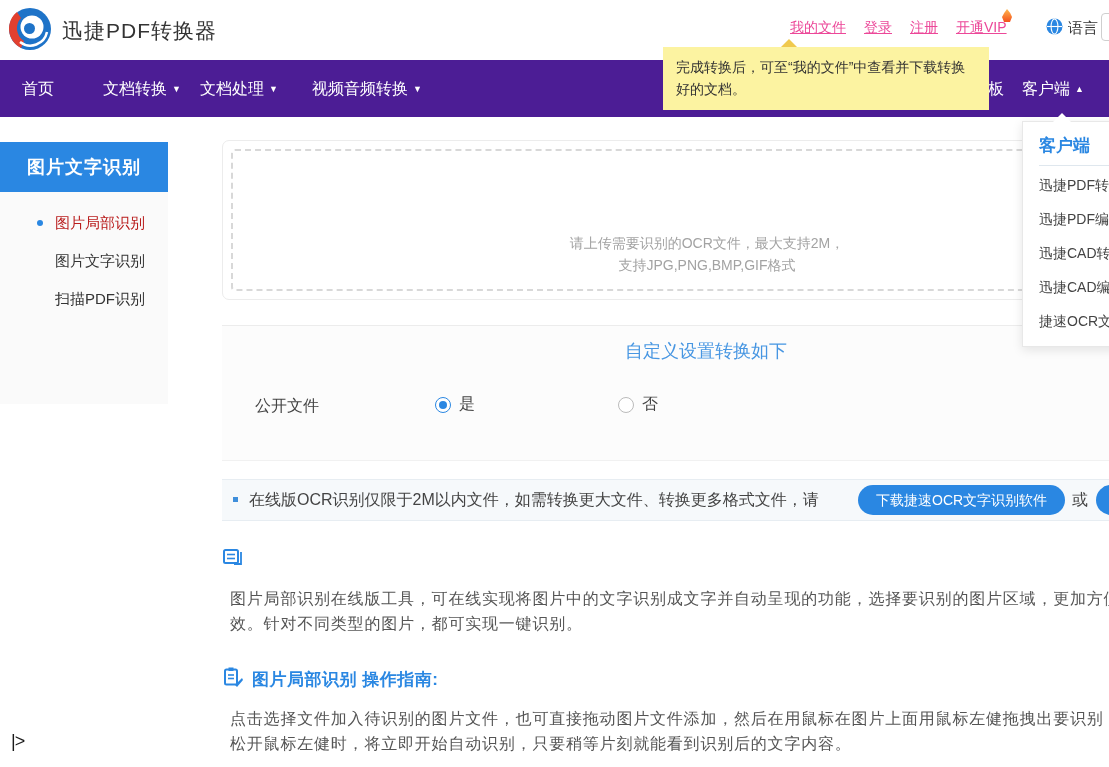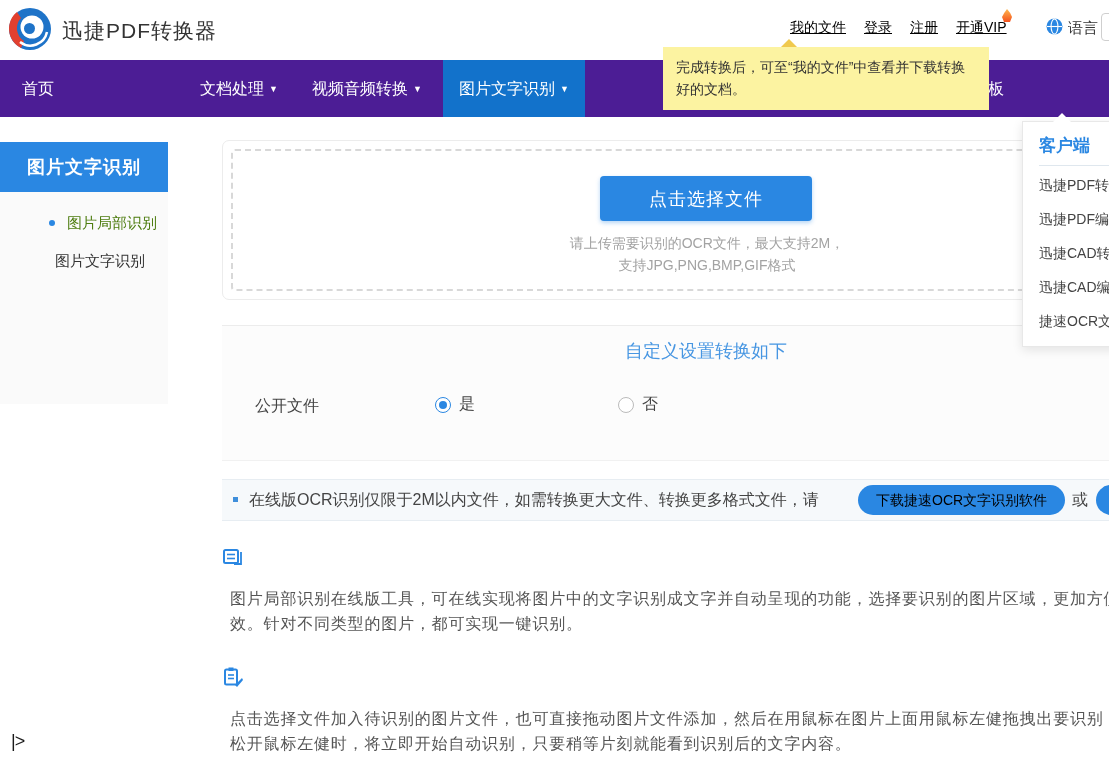--- a/index.html
+++ b/index.html
@@ -4,21 +4,21 @@
 <style>
   html,body{margin:0;padding:0;}
   body{
     position:relative;width:1109px;height:767px;overflow:hidden;background:#fff;
     font-family:"Liberation Sans","DejaVu Sans",sans-serif;color:#333;
   }
   
   .header{position:absolute;left:0;top:0;width:1109px;height:60px;background:#fff;z-index:30;}
   .brand{position:absolute;left:8px;top:7px;display:flex;align-items:center;cursor:pointer;}
   .brand-title{margin-left:10px;font-size:21px;color:#333;letter-spacing:1px;}
-  .hlink{position:absolute;top:19px;font-size:14px;color:#000000;text-decoration:underline;cursor:pointer;}
+  .hlink{position:absolute;top:19px;font-size:14px;color:#ec4899;text-decoration:underline;cursor:pointer;}
   .flame{position:absolute;left:1002px;top:9px;width:10px;height:13px;
     background:linear-gradient(#ffb74d,#f4511e);
     clip-path:polygon(50% 0,82% 30%,100% 62%,80% 100%,20% 100%,0 62%,22% 30%);}
   .globe{position:absolute;left:1046px;top:18px;}
   .lang-label{position:absolute;left:1068px;top:19px;font-size:15px;color:#333;}
   .lang-btn{position:absolute;left:1101px;top:13px;width:40px;height:26px;border:1px solid #cfcfcf;border-radius:4px;background:#fff;}
   
   .navbar{position:absolute;left:0;top:60px;width:1109px;height:57px;background:#4c1d95;z-index:31;}
   .nav-item{position:absolute;top:0;height:57px;line-height:57px;color:#fff;font-size:16px;cursor:pointer;white-space:nowrap;}
   .nav-item .caret{font-size:9px;margin-left:5px;vertical-align:2px;}
@@ -34,21 +34,21 @@
   .dropdown:before{content:"";position:absolute;left:30px;top:-9px;border-left:9px solid transparent;
     border-right:9px solid transparent;border-bottom:9px solid #fff;}
   .dropdown-title{padding:12px 0 8px 16px;font-size:17px;font-weight:bold;color:#2a87e2;}
   .dropdown-divider{height:1px;background:#dfe7ee;margin-left:16px;}
   .dropdown-item{padding-left:16px;line-height:30px;font-size:14px;color:#444;margin-top:4px;white-space:nowrap;cursor:pointer;}
   
   .side-title{position:absolute;left:0;top:142px;width:168px;height:50px;background:#2a87e2;color:#fff;
     font-size:18px;font-weight:bold;text-align:center;line-height:50px;letter-spacing:1px;}
   .side-list{position:absolute;left:0;top:192px;width:168px;height:212px;background:#fafafa;padding-top:12px;box-sizing:border-box;}
   .side-item{position:relative;height:38px;line-height:38px;font-size:15px;color:#333;padding-left:55px;cursor:pointer;white-space:nowrap;}
-  .side-item.active{color:#4d7c0f;margin-left:12px;}
+  .side-item.active{color:#b91c1c;}
   .side-item .dot{display:none;}
   .side-item.active .dot{display:block;position:absolute;left:37px;top:16px;width:6px;height:6px;border-radius:50%;background:#2a87e2;}
   
   .upload-panel{position:absolute;left:222px;top:140px;width:968px;height:158px;border:1px solid #ececec;border-radius:7px;background:#fff;}
   .upload-dashed{position:absolute;inset:8px;border:2px dashed #d8d8d8;border-radius:4px;cursor:pointer;}
   .upload-btn{position:absolute;left:377px;top:35px;width:212px;height:45px;background:#2a87e2;border:none;border-radius:4px;
     color:#fff;font-size:18px;letter-spacing:1px;cursor:pointer;box-shadow:0 2px 4px rgba(42,135,226,.35);font-family:inherit;}
   .upload-hint{position:absolute;left:0;width:968px;text-align:center;font-size:14px;color:#a3a3a3;}
   .hint1{top:94px;} .hint2{top:116px;}
   
@@ -62,21 +62,21 @@
   .radio{width:16px;height:16px;border-radius:50%;border:1px solid #bbb;background:#fff;position:relative;display:inline-block;box-sizing:border-box;}
   .radio.checked{border-color:#2a87e2;}
   .radio .rdot{display:none;}
   .radio.checked .rdot{display:block;position:absolute;left:3px;top:3px;width:8px;height:8px;border-radius:50%;background:#2a87e2;}
   .radio-label{margin-left:8px;font-size:16px;color:#444;}
   
   .notice{position:absolute;left:222px;top:479px;width:970px;height:40px;background:#f6f9fb;
     border-top:1px solid #e7edf2;border-bottom:1px solid #e7edf2;}
   .notice-bullet{position:absolute;left:11px;top:17px;width:5px;height:5px;background:#3f8fdb;}
   .notice-text{position:absolute;left:27px;top:10px;font-size:16px;color:#444;white-space:nowrap;}
-  .pill{position:absolute;top:5px;height:30px;line-height:30px;border-radius:16px;background:#2a87e2;color:#000000;
+  .pill{position:absolute;top:5px;height:30px;line-height:30px;border-radius:16px;background:#2a87e2;color:#ffffff;
     font-size:14px;text-align:center;cursor:pointer;border:none;font-family:inherit;padding:0 18px;white-space:nowrap;}
   .pill1{left:636px;} 
   .pill2{left:874px;width:150px;padding:0;}
   .notice-or{position:absolute;left:850px;top:10px;font-size:16px;color:#444;}
   
   .section-head{position:absolute;display:flex;align-items:center;}
   .sec1{left:222px;top:546px;} .sec2{left:222px;top:666px;}
   .section-title{margin-left:8px;font-size:17px;font-weight:bold;color:#2a87e2;letter-spacing:0.5px;}
   .para{position:absolute;width:1000px;font-size:16px;letter-spacing:0.8px;color:#555;}
   .para div{white-space:nowrap;line-height:25px;}
@@ -111,47 +111,48 @@
       <ellipse cx="8.5" cy="8.5" rx="3.4" ry="7.6" fill="none" stroke="#fff" stroke-width="1.1"></ellipse>
       <line x1="1" y1="8.5" x2="16" y2="8.5" stroke="#fff" stroke-width="1.1"></line>
     </svg>
   </span>
   <span class="lang-label">语言</span>
   <span class="lang-btn"></span>
 </div>
 
 <div class="navbar">
   <div class="nav-item" style="left:22px"><span>首页</span></div>
+  <div class="nav-item" style="left:103px"><span>文档转换</span><span class="caret">▼</span></div>
   <div class="nav-item" style="left:200px"><span>文档处理</span><span class="caret">▼</span></div>
   <div class="nav-item" style="left:312px"><span>视频音频转换</span><span class="caret">▼</span></div>
-  <div class="nav-item nav-active"><span>图片文字识别</span><span class="caret">▼</span></div>
   <div class="nav-item" style="left:988px"><span>板</span></div>
+  <div class="nav-item" style="left:1022px"><span>客户端</span><span class="caret">▲</span></div>
 </div>
 
 <div class="tooltip">完成转换后，可至“我的文件”中查看并下载转换好的文档。</div>
 
 <div class="dropdown">
   <div class="dropdown-title">客户端</div>
   <div class="dropdown-divider"></div>
   <div class="dropdown-item">迅捷PDF转换器</div>
   <div class="dropdown-item">迅捷PDF编辑器</div>
   <div class="dropdown-item">迅捷CAD转换器</div>
   <div class="dropdown-item">迅捷CAD编辑器</div>
   <div class="dropdown-item">捷速OCR文字识别</div>
 </div>
 
 <div class="side-title">图片文字识别</div>
 <div class="side-list">
   <div class="side-item active"><span class="dot"></span><span>图片局部识别</span></div>
   <div class="side-item"><span>图片文字识别</span></div>
+  <div class="side-item"><span>扫描PDF识别</span></div>
 </div>
 
 <div class="upload-panel">
   <div class="upload-dashed"></div>
-  <button class="upload-btn">点击选择文件</button>
   <div class="upload-hint hint1">请上传需要识别的OCR文件，最大支持2M，</div>
   <div class="upload-hint hint2">支持JPG,PNG,BMP,GIF格式</div>
 </div>
 
 <div class="settings">
   <div class="settings-title">自定义设置转换如下</div>
   <div class="settings-row">
     <span class="field-label">公开文件</span>
     <span class="radio-group rg-yes">
       <span class="radio checked">
@@ -192,19 +193,20 @@
 <div class="section-head sec2">
   <span>
     <svg width="22" height="22" viewBox="0 0 22 22">
       <rect x="3" y="3.5" width="12" height="15" rx="1.5" fill="none" stroke="#2a87e2" stroke-width="2"></rect>
       <rect x="6.5" y="1.5" width="5" height="3.5" fill="#2a87e2"></rect>
       <line x1="6" y1="9" x2="12" y2="9" stroke="#2a87e2" stroke-width="1.6"></line>
       <line x1="6" y1="12.5" x2="12" y2="12.5" stroke="#2a87e2" stroke-width="1.6"></line>
       <path d="M13,19 L20,12 L21,14 L15,21 Z" fill="#2a87e2"></path>
     </svg>
   </span>
+  <span class="section-title">图片局部识别 操作指南:</span>
 </div>
 <div class="para para2">
   <div>点击选择文件加入待识别的图片文件，也可直接拖动图片文件添加，然后在用鼠标在图片上面用鼠标左健拖拽出要识别</div>
   <div>松开鼠标左健时，将立即开始自动识别，只要稍等片刻就能看到识别后的文字内容。</div>
 </div>
 
 <div class="panel-toggle">|&gt;</div>
 
 </body></html>

